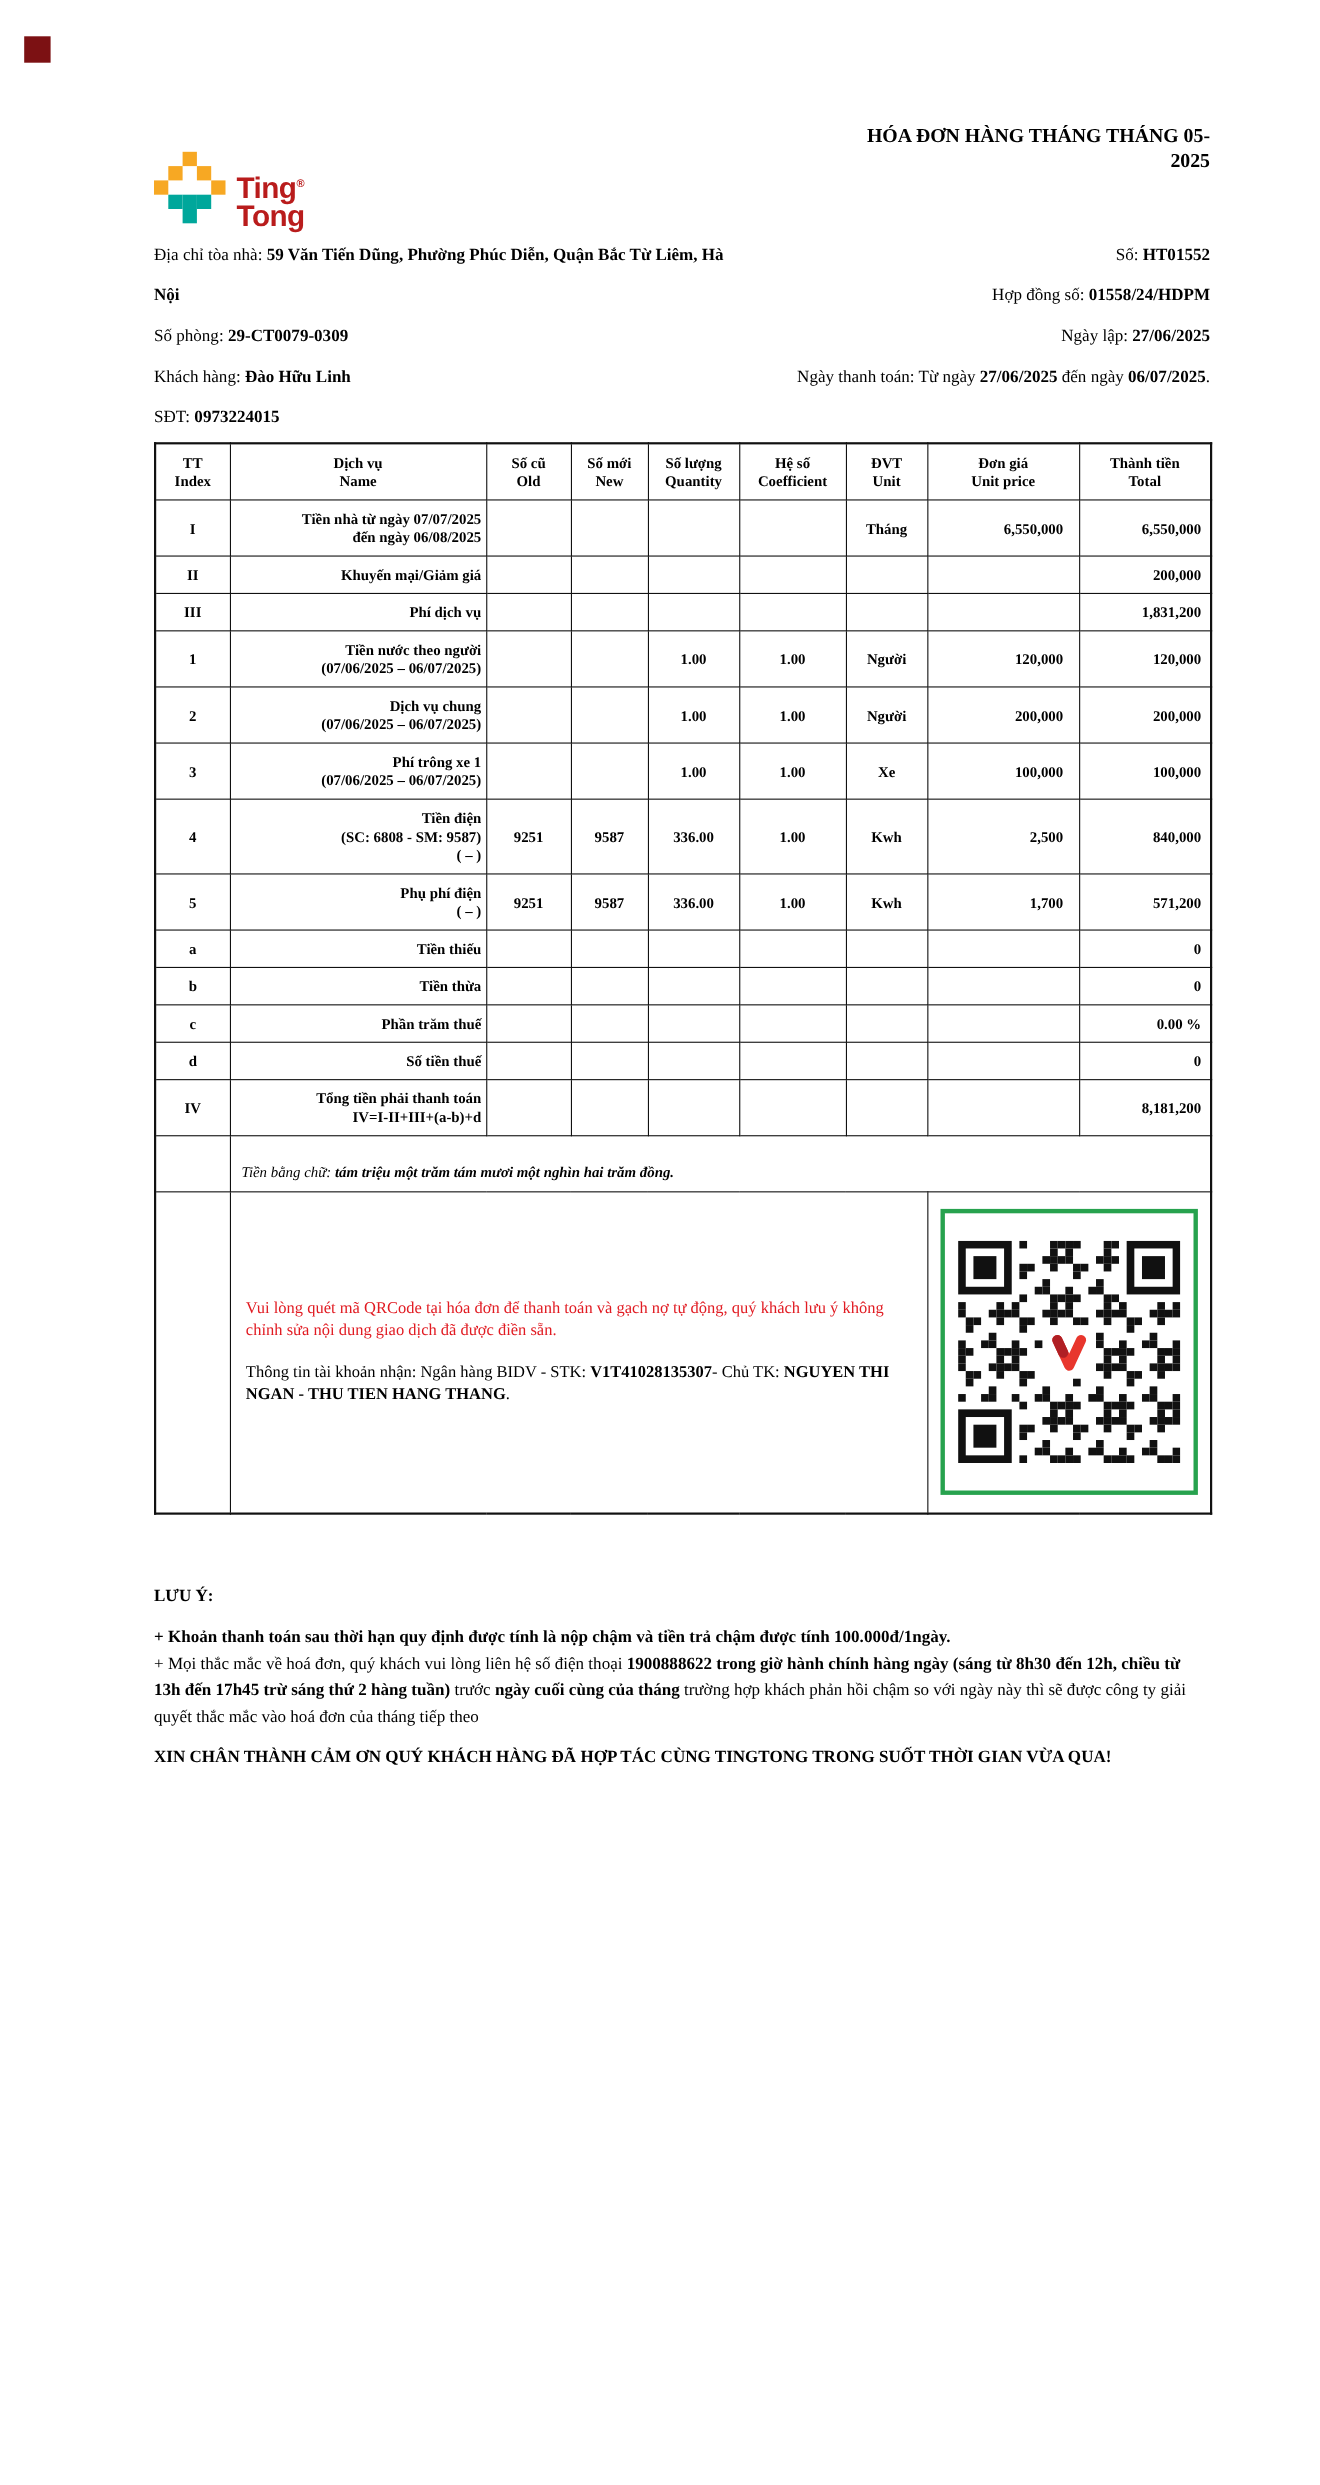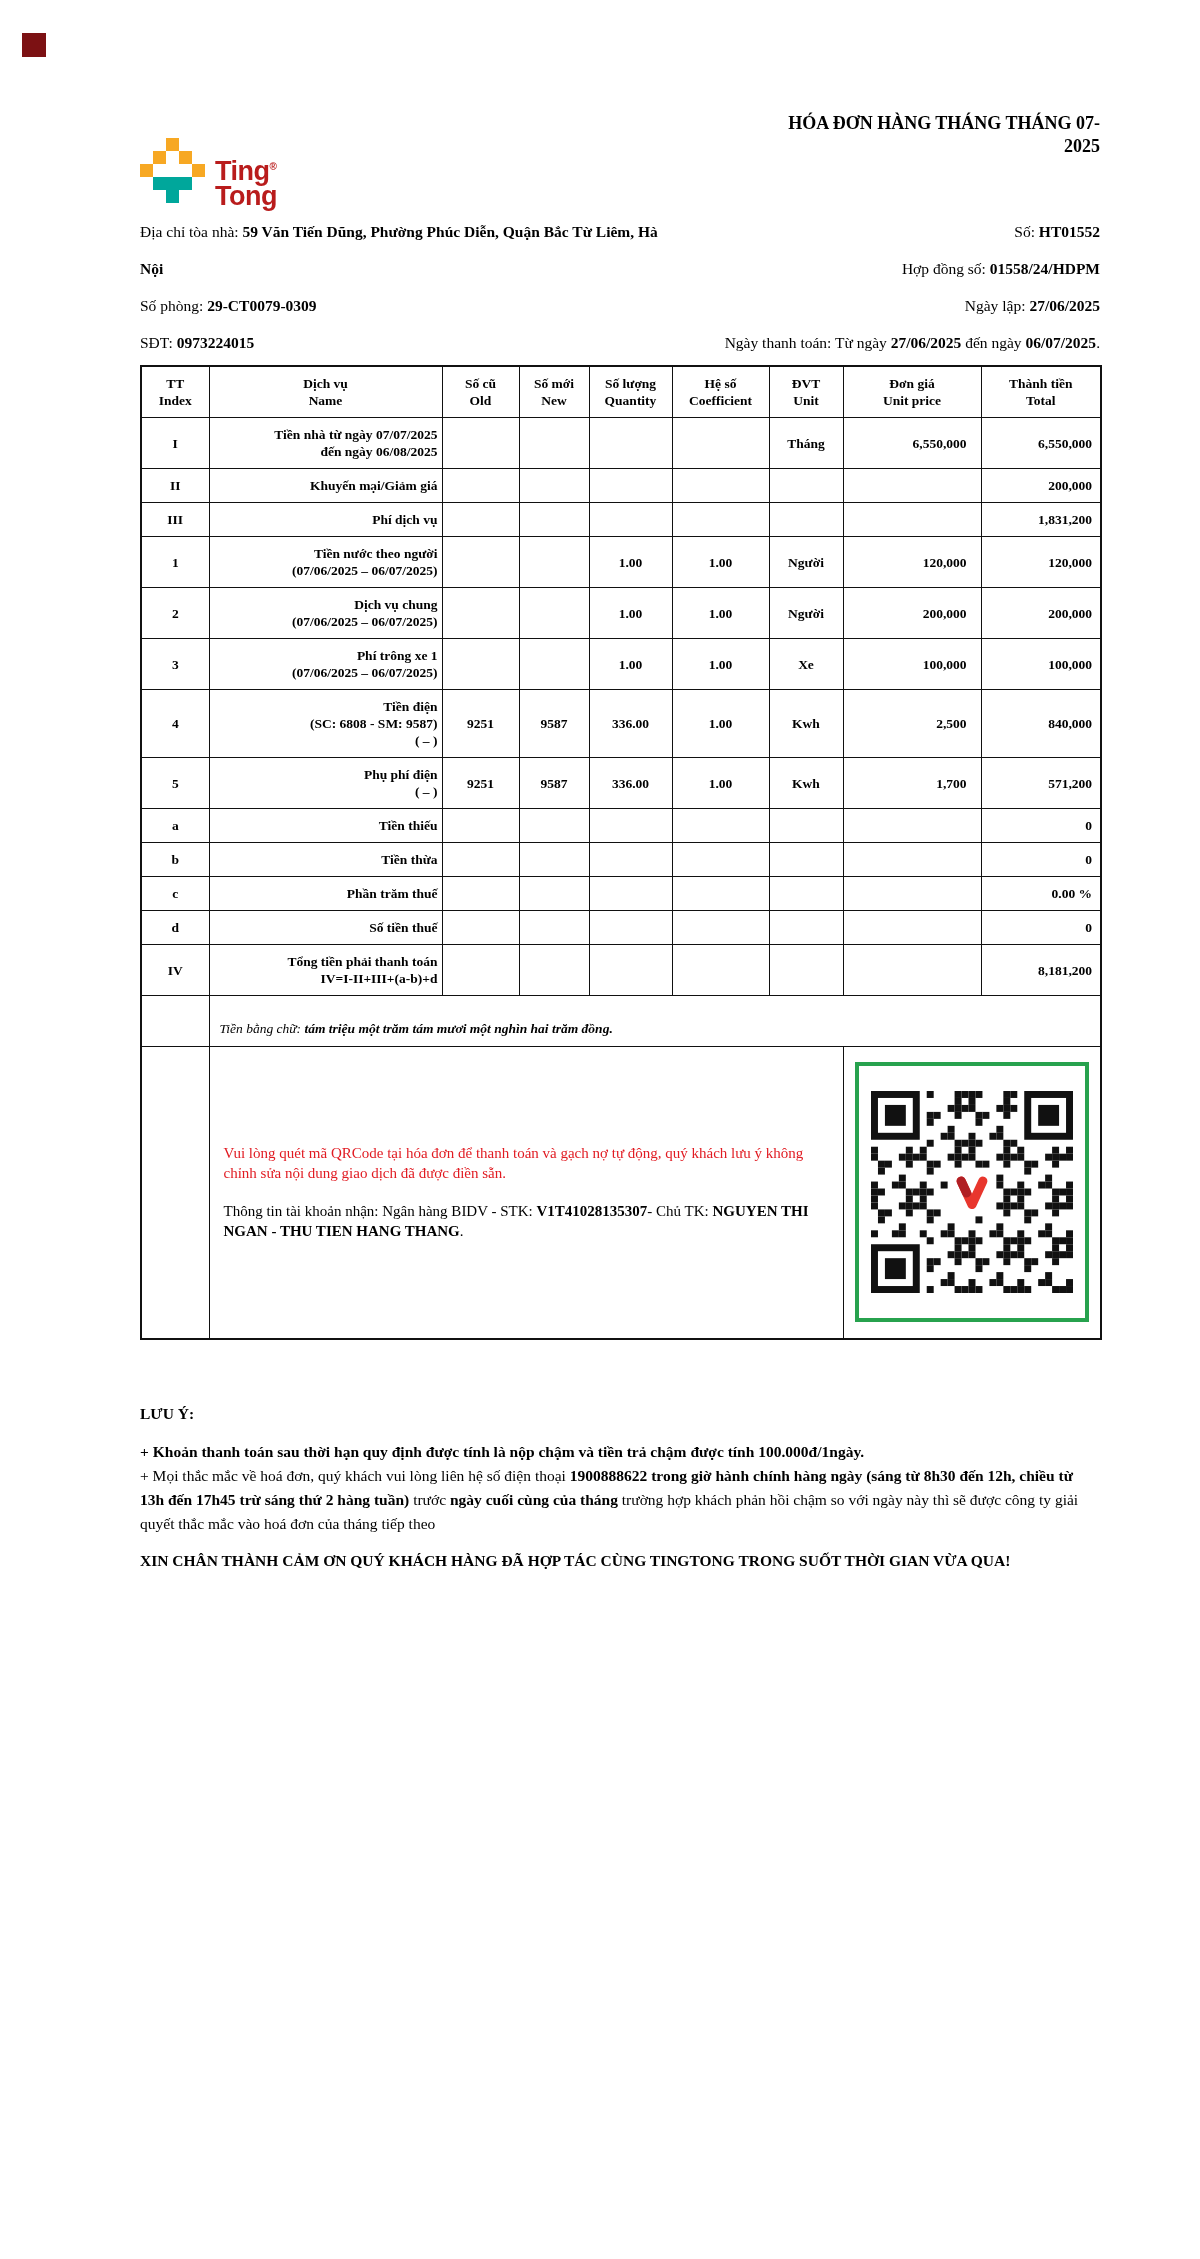--- a/index.html
+++ b/index.html
@@ -87,29 +87,30 @@
         <div class="sq p32" style="background: rgb(0, 167, 155);"></div>
         <div class="sq p33" style="background: rgb(0, 167, 155);"></div>
         <div class="sq p42" style="background: rgb(0, 167, 155);"></div>
       </div>
       <div class="logo-text">
         <div><span>Ting</span><span class="reg">®</span></div>
         <div>Tong</div>
       </div>
     </div>
     <div class="invoice-title">
-      <div>HÓA ĐƠN HÀNG THÁNG THÁNG 07-</div>
+      <div>HÓA ĐƠN HÀNG THÁNG THÁNG 05-</div>
       <div>2025</div>
     </div>
   </div>
 
   <div class="info-row">
     <div class="info-col-left">
       <p>Địa chỉ tòa nhà: <b>59 Văn Tiến Dũng, Phường Phúc Diễn, Quận Bắc Từ Liêm, Hà Nội</b></p>
       <p>Số phòng: <b>29-CT0079-0309</b></p>
+      <p>Khách hàng: <b>Đào Hữu Linh</b></p>
       <p>SĐT: <b>0973224015</b></p>
     </div>
     <div class="info-col-right">
       <p>Số: <b>HT01552</b></p>
       <p>Hợp đồng số: <b>01558/24/HDPM</b></p>
       <p>Ngày lập: <b>27/06/2025</b></p>
       <p>Ngày thanh toán: Từ ngày <b>27/06/2025</b> đến ngày <b>06/07/2025</b>.</p>
     </div>
   </div>
 

